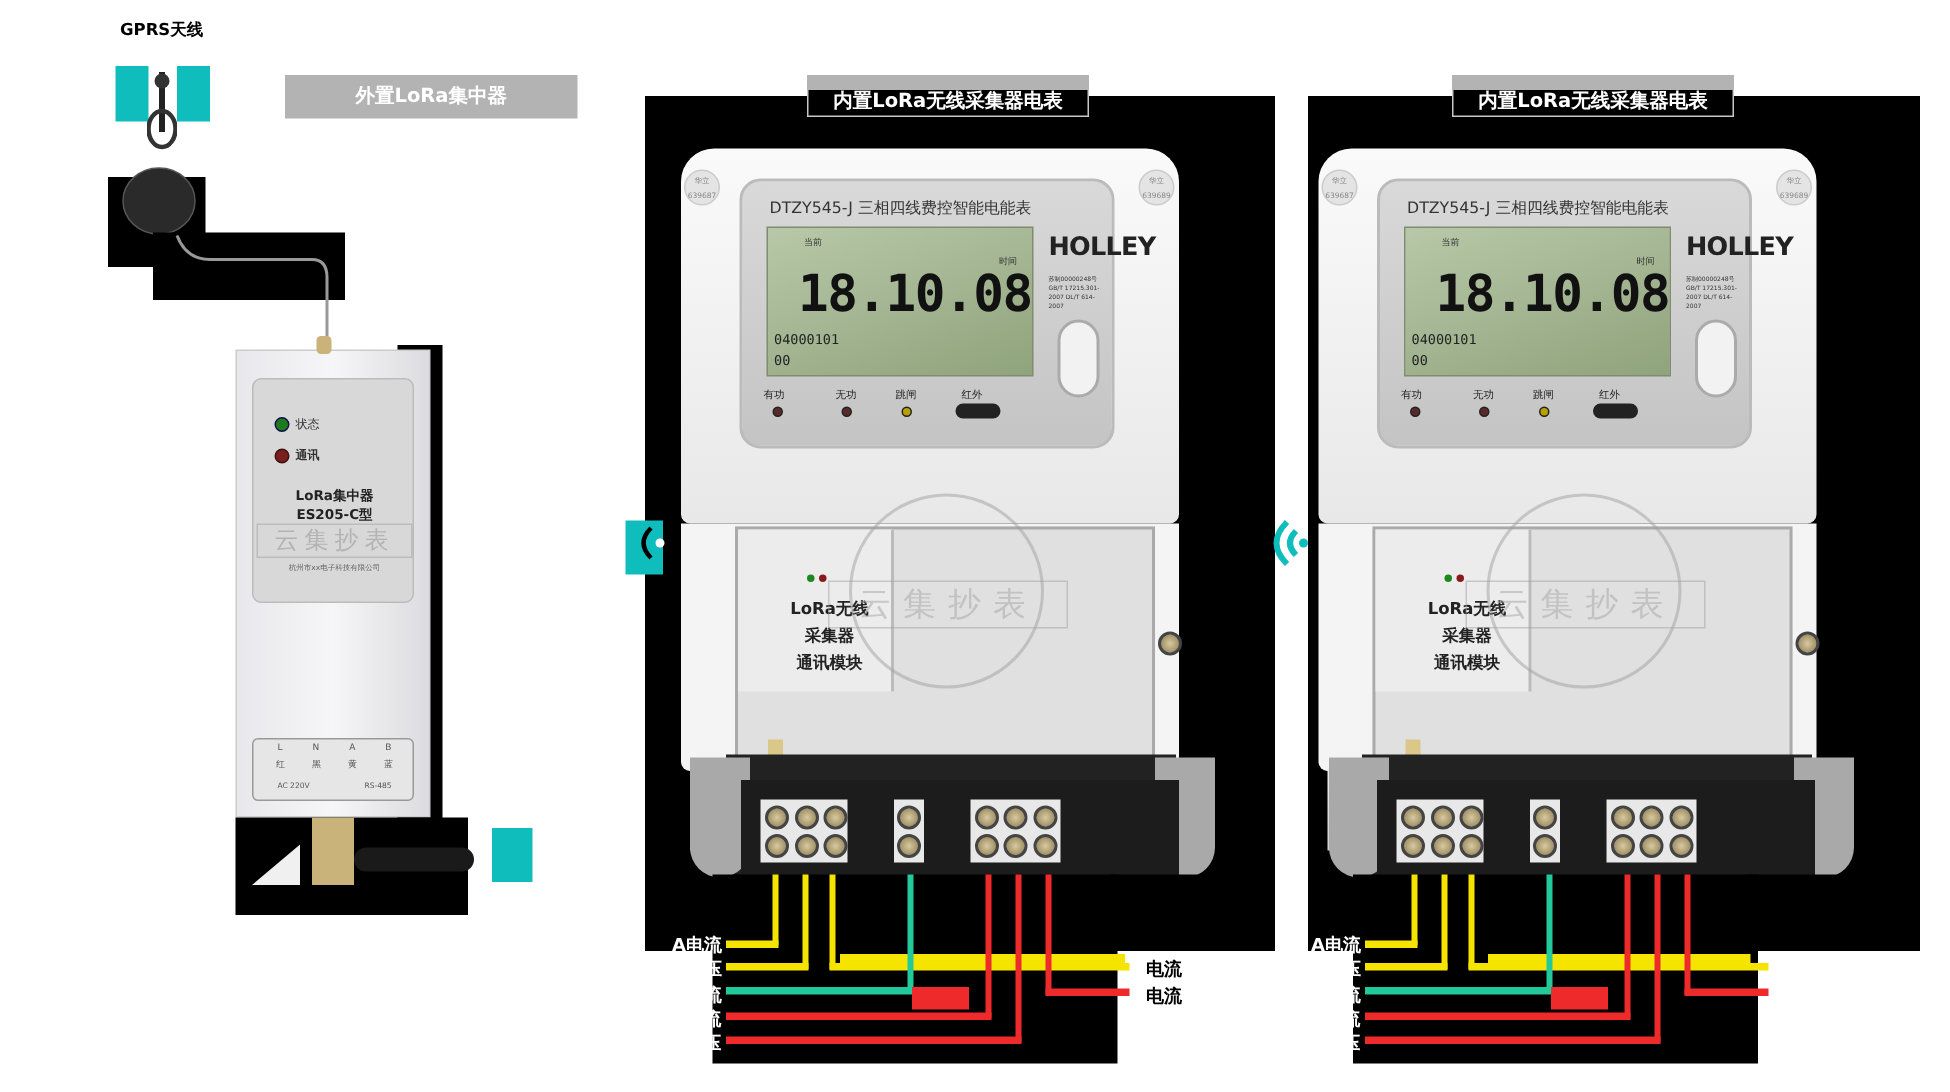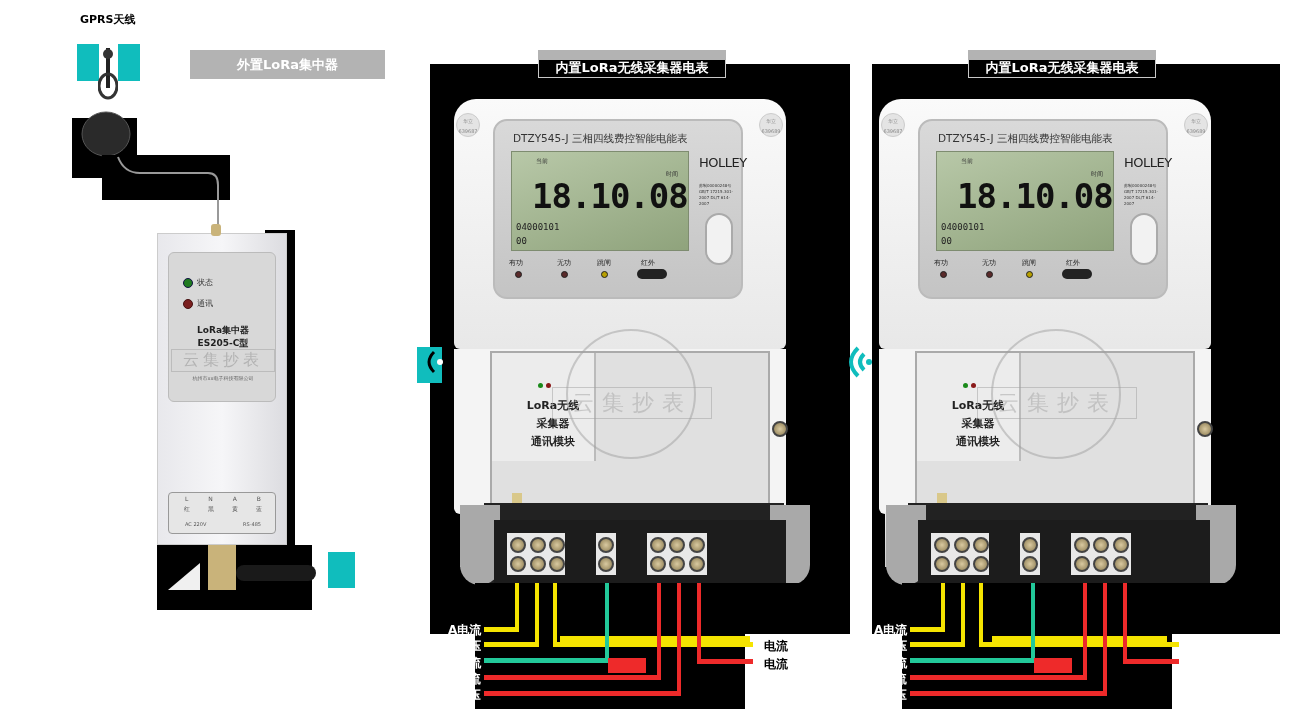--- a/index.html
+++ b/index.html
@@ -14,21 +14,21 @@
   
   .meter { position: absolute; width: 356px; height: 480px; }
   .meter .top { position: absolute; left: 24px; top: 35px; width: 332px; height: 250px; background: linear-gradient(#fafafa, #e8e8e8); border-radius: 22px 22px 6px 6px; }
   .meter .screw-badge { position: absolute; width: 24px; height: 24px; border-radius: 50%; background: #e4e4e4; border: 1px solid #ccc; font-size: 5px; color: #888; text-align: center; line-height: 10px; padding-top: 2px; }
   .meter .panel { position: absolute; left: 63px; top: 55px; width: 250px; height: 180px; background: linear-gradient(#d9d9d9, #c4c4c4); border-radius: 14px; border: 2px solid #bbb; }
   .meter .model { position: absolute; left: 18px; top: 11px; font-size: 10.5px; color: #333; white-space: nowrap; }
   .meter .lcd { position: absolute; left: 16px; top: 30px; width: 178px; height: 100px; background: linear-gradient(160deg, #b8c8a8, #8fa37c); border: 1px solid #7e8c70; }
   .meter .lcd .small { position: absolute; font-size: 6px; color: #333; }
   .meter .lcd .big { position: absolute; left: 20px; top: 24px; font-family: "DejaVu Sans Mono", monospace; font-size: 34px; letter-spacing: -1px; color: #111; font-weight: bold; }
   .meter .lcd .code { position: absolute; left: 4px; font-family: "DejaVu Sans Mono", monospace; font-size: 9px; color: #222; }
-  .meter .brand { position: absolute; left: 204px; top: 34px; font-weight: normal; font-size: 13px; color: #222; letter-spacing: -0.5px; }
+  .meter .brand { position: absolute; left: 204px; top: 34px; font-weight: bold; font-size: 17px; color: #222; letter-spacing: -0.5px; }
   .meter .cert { position: absolute; left: 204px; top: 62px; font-size: 4px; color: #333; line-height: 6px; }
   .meter .btn { position: absolute; left: 210px; top: 92px; width: 28px; height: 52px; border-radius: 14px; background: #f2f2f2; border: 2px solid #aaa; }
   .meter .led-lbl { position: absolute; top: 137px; font-size: 7px; color: #222; }
   .meter .led { position: absolute; top: 150px; width: 7px; height: 7px; border-radius: 50%; background: #5a2a2a; border: 1px solid #222; }
   .meter .ir { position: absolute; left: 142px; top: 148px; width: 30px; height: 10px; background: #222; border-radius: 5px; }
   .meter .lower { position: absolute; left: 24px; top: 285px; width: 332px; height: 165px; background: #f4f4f4; border-radius: 0 0 6px 6px; }
   .meter .cover { position: absolute; left: 36px; top: 2px; width: 280px; height: 160px; background: #e0e0e0; border: 2px solid #aaa; }
   .meter .module { position: absolute; left: 0; top: 0; width: 104px; height: 108px; background: #ececec; border-right: 2px solid #bbb; }
   .meter .module-text { position: absolute; left: 26px; top: 44px; font-size: 11px; font-weight: bold; color: #222; text-align: center; line-height: 18px; width: 70px; }
   .meter .terminal { position: absolute; left: 30px; top: 448px; width: 318px; height: 55px; background: linear-gradient(#eee, #cfcfcf); }
@@ -68,21 +68,21 @@
 
 <div class="label-box" style="left:190px;top:50px;width:195px;height:29px;line-height:29px;">外置LoRa集中器</div>
 
 <div class="black" style="left:265px;top:230px;width:30px;height:320px;"></div>
 <div class="abs" style="left:157px;top:233px;width:130px;height:312px;background:linear-gradient(90deg,#e8e8ec,#f6f6f8,#dcdce0);border:1px solid #ccc;">
   <div class="abs" style="left:53px;top:-10px;width:10px;height:12px;background:#c9b37a;border-radius:3px;"></div>
   <div class="abs" style="left:10px;top:18px;width:108px;height:150px;background:#d8d8d8;border:1px solid #bbb;border-radius:6px;">
     <div class="abs" style="left:14px;top:25px;width:10px;height:10px;border-radius:50%;background:#1f7a1f;border:1px solid #114;"></div>
     <div class="abs" style="left:28px;top:24px;font-size:8px;color:#333;">状态</div>
     <div class="abs" style="left:14px;top:46px;width:10px;height:10px;border-radius:50%;background:#7a1f1f;border:1px solid #411;"></div>
-    <div class="abs" style="left:28px;top:45px;font-size:8px;color:#333;">通讯</div>
+    <div class="abs" style="left:28px;top:45px;font-size:8px;color:#333;font-weight:bold;">通讯</div>
     <div class="abs" style="left:0;width:108px;text-align:center;top:71px;font-size:9px;font-weight:bold;color:#222;">LoRa集中器</div>
     <div class="abs" style="left:0;width:108px;text-align:center;top:84px;font-size:9px;font-weight:bold;color:#222;">ES205-C型</div>
     <div class="abs" style="left:2px;top:96px;width:104px;text-align:center;font-size:16px;color:rgba(150,150,150,0.55);letter-spacing:4px;border:1px solid rgba(160,160,160,0.5);">云集抄表</div>
     <div class="abs" style="left:0;width:108px;text-align:center;top:122px;font-size:5px;color:#666;">杭州市xx电子科技有限公司</div>
   </div>
   <div class="abs" style="left:10px;top:258px;width:108px;height:42px;border:1px solid #999;border-radius:4px;background:#e6e6e6;">
     <div class="abs" style="left:6px;top:2px;width:96px;font-size:6px;color:#555;display:flex;justify-content:space-around;">
       <span>L</span>
         <span>N</span>
         <span>A</span>

